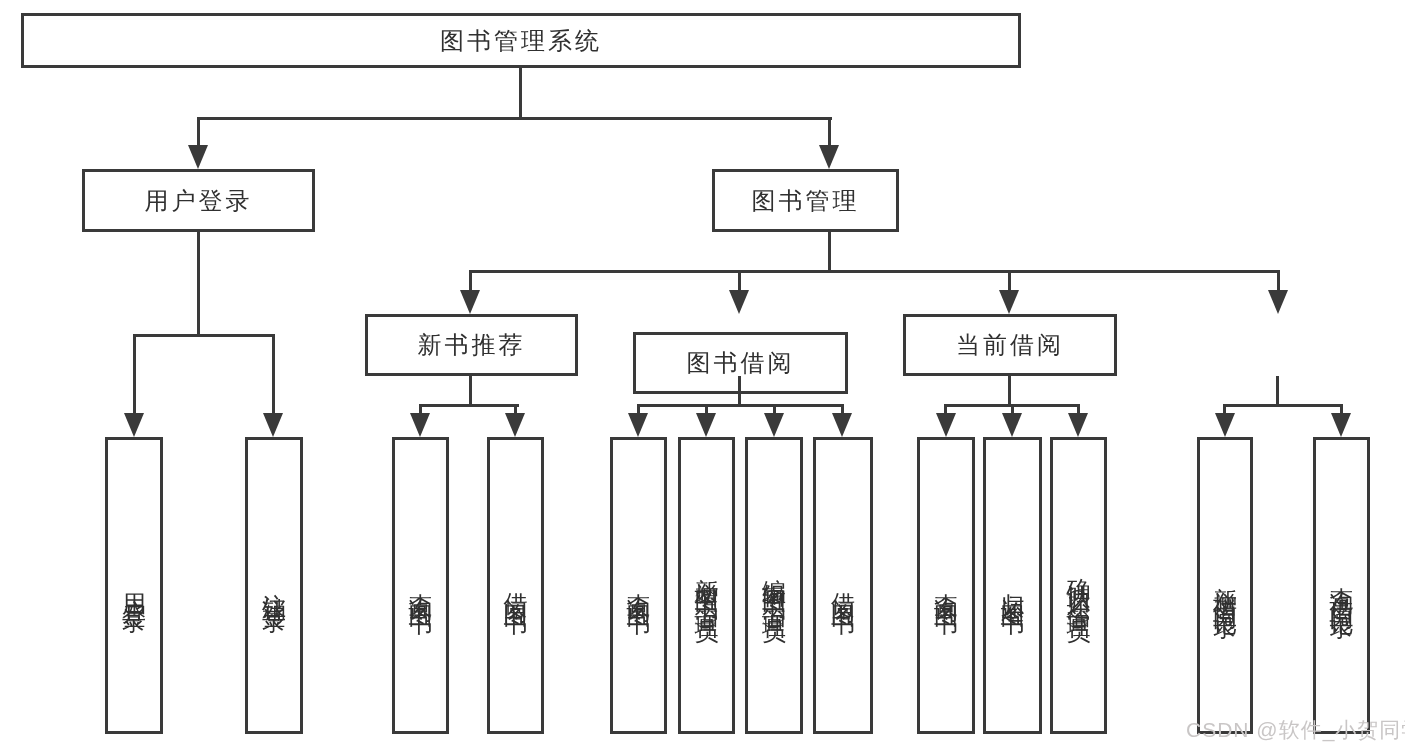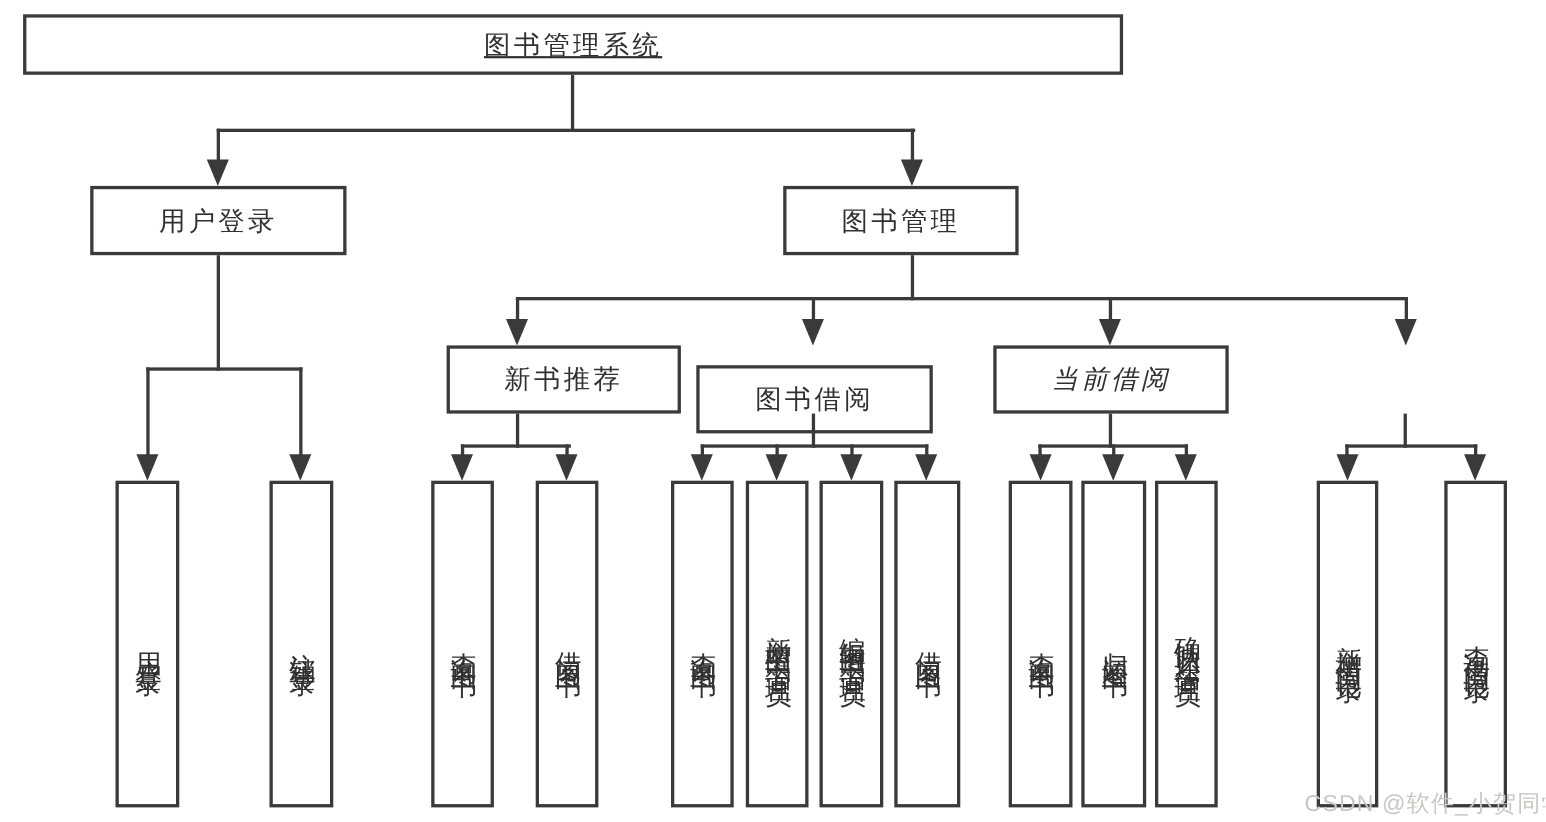--- a/index.html
+++ b/index.html
@@ -71,35 +71,35 @@
     letter-spacing: 1px;
     color: var(--watermark);
     white-space: nowrap;
   }
 </style>
 </head>
 <body>
 
 <div class="stage">
 
-  <div class="box" style="left:21px; top:13px; width:1000px; height:55px;text-decoration:underline;">
+  <div class="box" style="left:21px; top:13px; width:1000px; height:55px;">
     <span>图书管理系统</span>
   </div>
 
   <div class="vl" style="left:519px; top:68px; height:52px;"></div>
   <div class="hl" style="left:197px; top:117px; width:635px;"></div>
   <div class="vl" style="left:197px; top:117px; height:33px;"></div>
   <div class="ah" style="left:188px; top:145px;"></div>
   <div class="vl" style="left:828px; top:117px; height:33px;"></div>
   <div class="ah" style="left:819px; top:145px;"></div>
 
   <div class="box" style="left:82px; top:169px; width:233px; height:63px;">
     <span>用户登录</span>
   </div>
-  <div class="box" style="left:712px; top:169px; width:214px; height:63px;">
+  <div class="box" style="left:712px; top:169px; width:187px; height:63px;">
     <span>图书管理</span>
   </div>
 
   <div class="vl" style="left:197px; top:232px; height:105px;"></div>
   <div class="hl" style="left:133px; top:334px; width:142px;"></div>
   <div class="vl" style="left:133px; top:334px; height:82px;"></div>
   <div class="ah" style="left:124px; top:413px;"></div>
   <div class="vl" style="left:272px; top:334px; height:82px;"></div>
   <div class="ah" style="left:263px; top:413px;"></div>
 
@@ -107,27 +107,27 @@
   <div class="hl" style="left:469px; top:270px; width:811px;"></div>
   <div class="vl" style="left:469px; top:270px; height:25px;"></div>
   <div class="ah" style="left:460px; top:290px;"></div>
   <div class="vl" style="left:738px; top:270px; height:25px;"></div>
   <div class="ah" style="left:729px; top:290px;"></div>
   <div class="vl" style="left:1008px; top:270px; height:25px;"></div>
   <div class="ah" style="left:999px; top:290px;"></div>
   <div class="vl" style="left:1277px; top:270px; height:25px;"></div>
   <div class="ah" style="left:1268px; top:290px;"></div>
 
-  <div class="box" style="left:365px; top:314px; width:213px; height:62px;margin-left:41px;">
+  <div class="box" style="left:365px; top:314px; width:213px; height:62px;">
     <span>新书推荐</span>
   </div>
   <div class="box" style="left:633px; top:332px; width:215px; height:62px;">
     <span>图书借阅</span>
   </div>
-  <div class="box" style="left:903px; top:314px; width:214px; height:62px;font-style:italic;">
+  <div class="box" style="left:903px; top:314px; width:214px; height:62px;">
     <span>当前借阅</span>
   </div>
 
   <div class="vl" style="left:469px; top:376px; height:31px;"></div>
   <div class="hl" style="left:419px; top:404px; width:100px;"></div>
   <div class="vl" style="left:419px; top:404px; height:16px;"></div>
   <div class="ah" style="left:410px; top:413px;"></div>
   <div class="vl" style="left:514px; top:404px; height:16px;"></div>
   <div class="ah" style="left:505px; top:413px;"></div>
 

